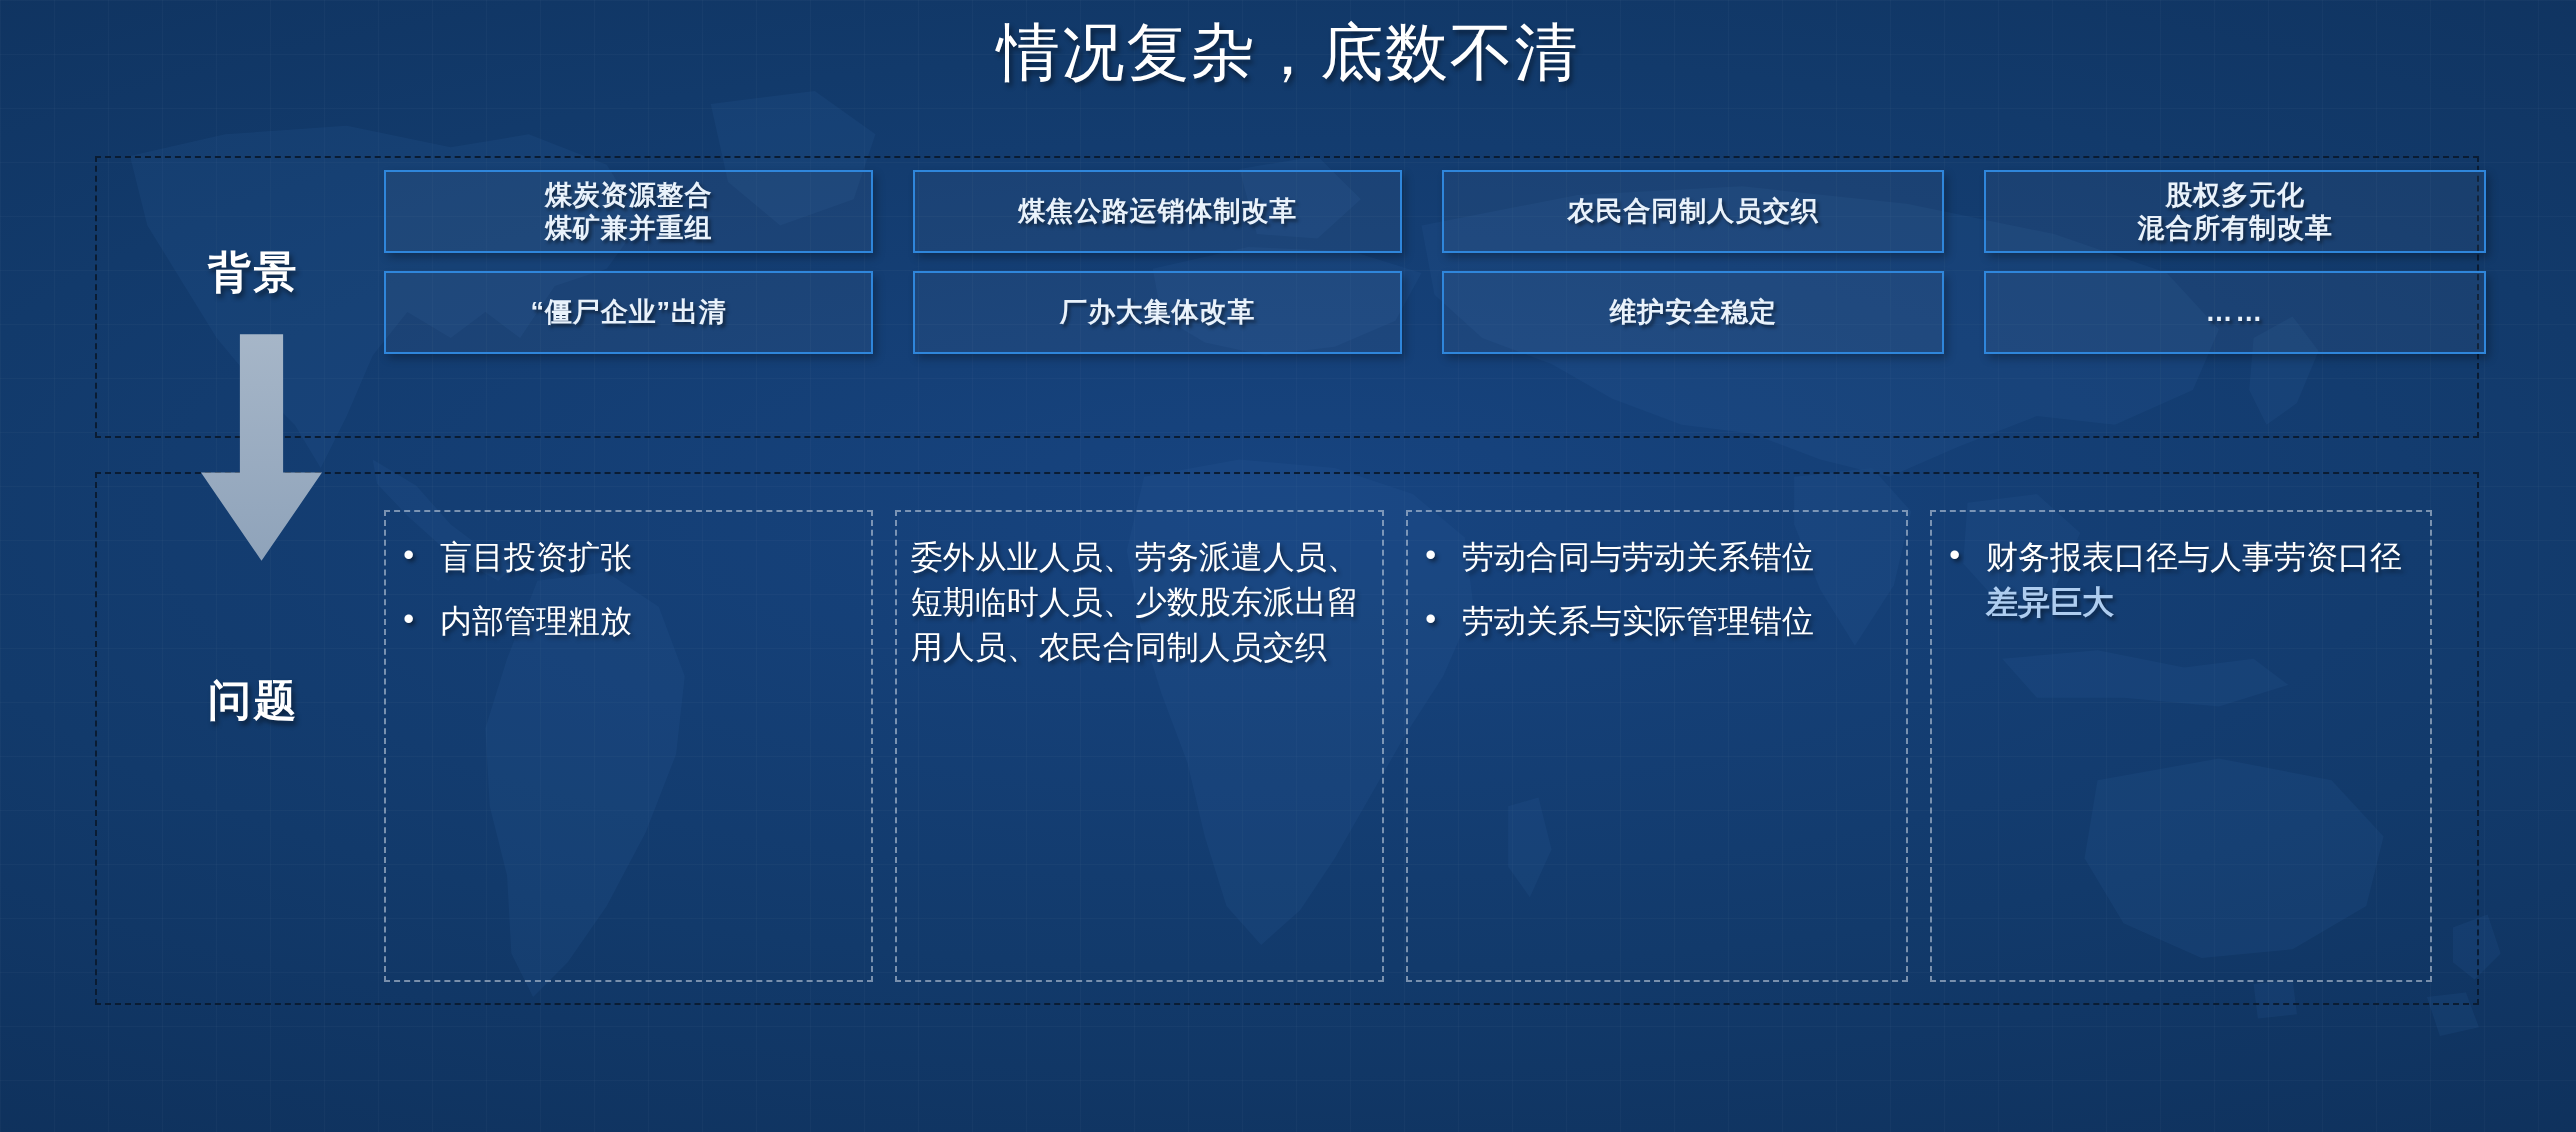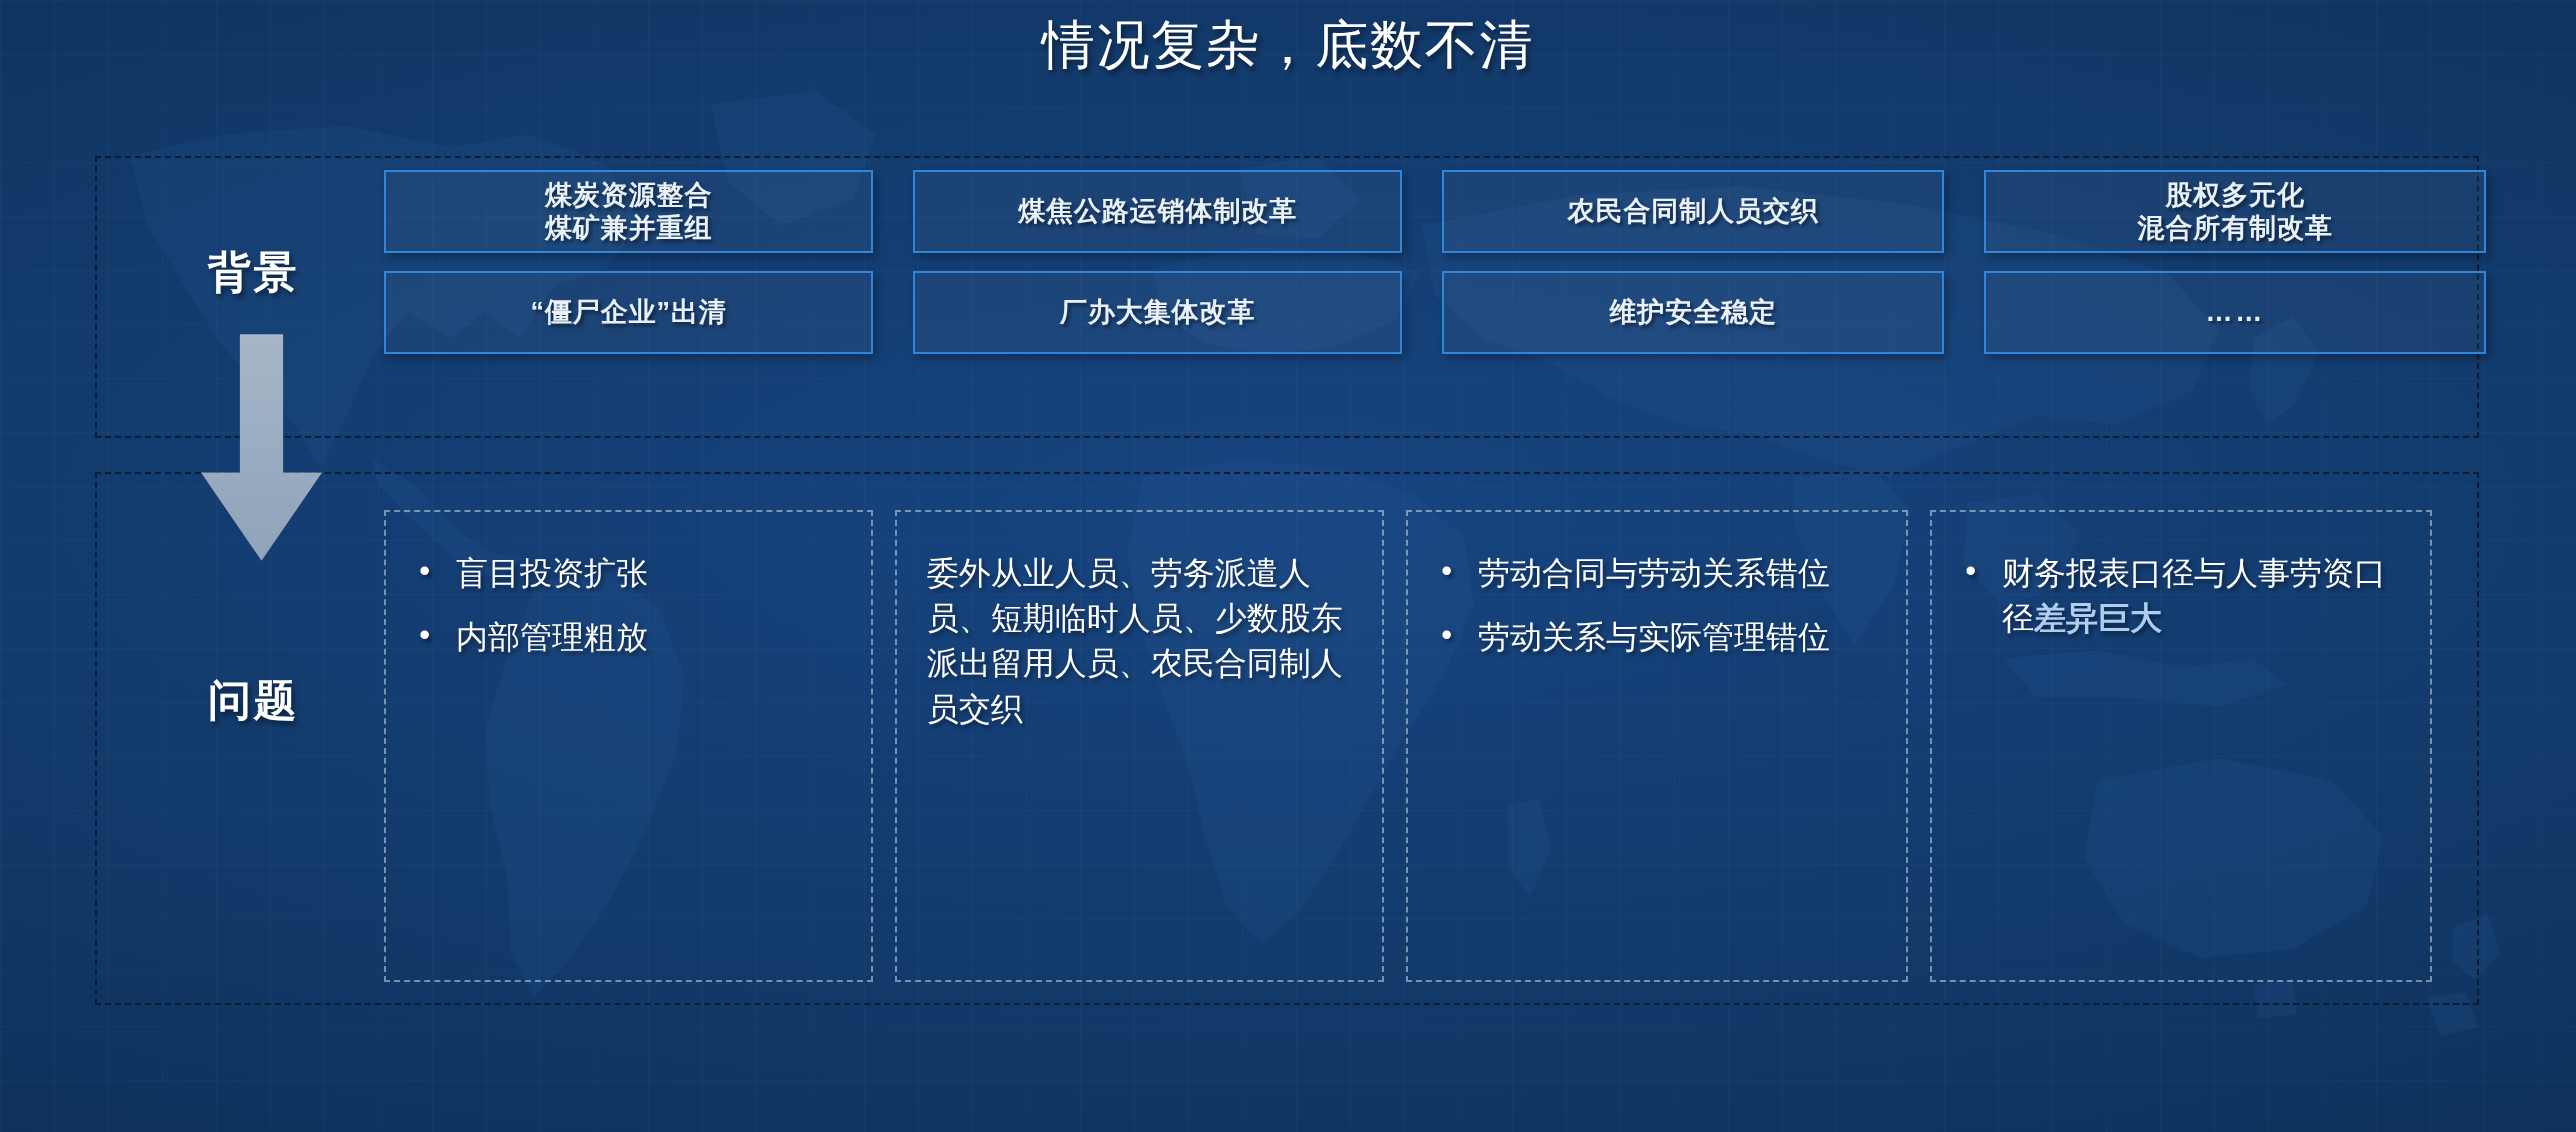--- a/index.html
+++ b/index.html
@@ -40,21 +40,21 @@
   }
   #world-map svg { width: 100%; height: 100%; display: block; }
 
   
   #title {
     position: absolute;
     left: 0; top: 10.4px;
     width: 2576px;
     text-align: center;
     color: #ffffff;
-    font-size: 53px;
+    font-size: 63px;
     font-weight: 400;
     letter-spacing: 1.7px;
     text-shadow: 2.6px 3.5px 5.2px rgba(0,0,0,0.45);
     white-space: nowrap;
   }
 
   
   .panel {
     position: absolute;
     border: 2.6px dashed #0a1c33;
@@ -137,21 +137,21 @@
   .prob-cell { padding-right: 21.7px; box-sizing: border-box; }
   .prob-box {
     width: 100%;
     height: 100%;
     box-sizing: border-box;
     border: 2.6px dashed rgba(216,225,236,0.52);
     padding: 22.5px 22.5px 17.3px 12px;
   }
   .prob-list {
     list-style: none;
-    margin: 16px;
+    margin: 0;
     padding: 0;
   }
   .prob-list li {
     position: relative;
     color: #ffffff;
     font-size: 32px;
     line-height: 1.42;
     padding-left: 42px;
     margin-bottom: 19px;
     text-shadow: 2.6px 2.6px 4.3px rgba(0,0,0,0.45);

